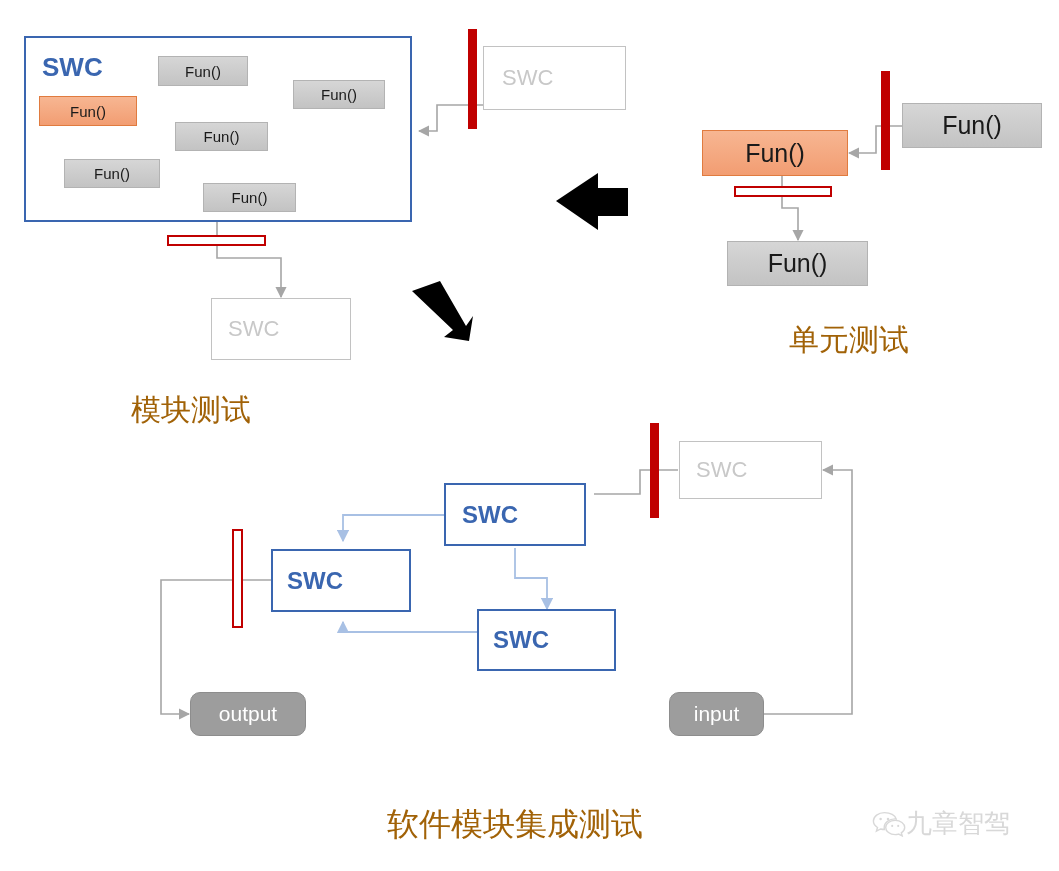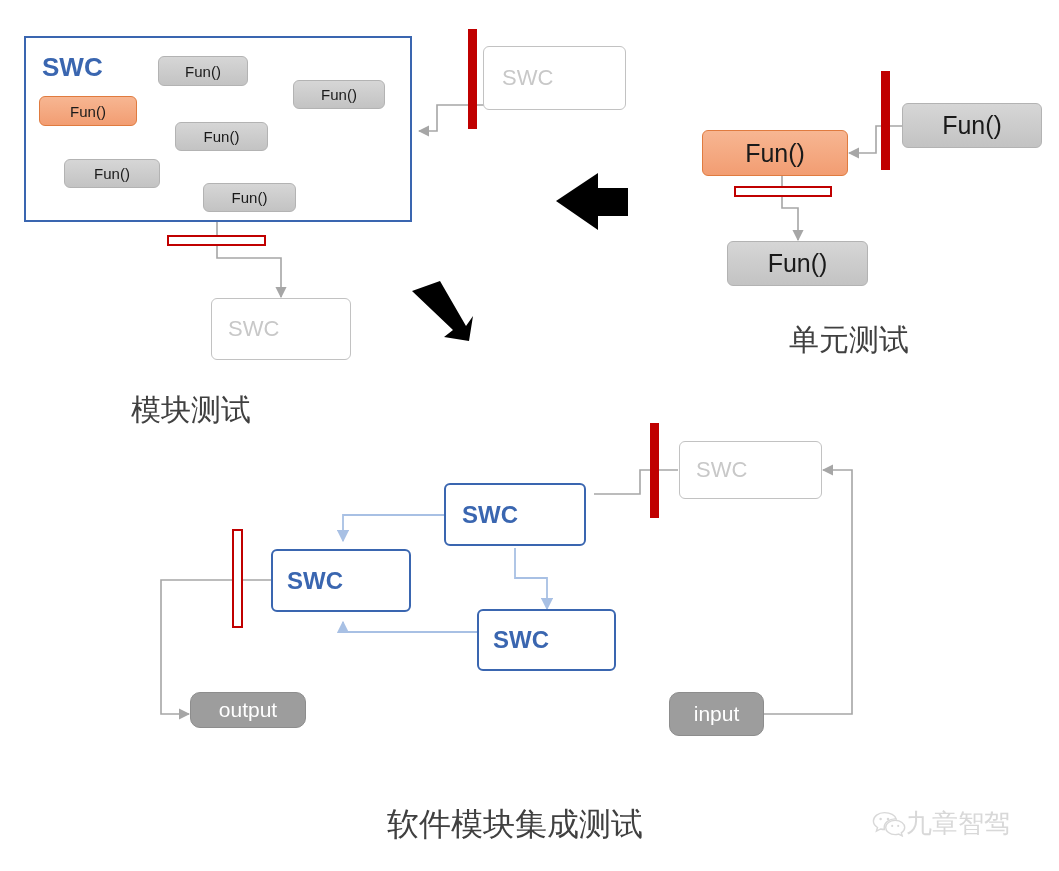--- a/index.html
+++ b/index.html
@@ -26,21 +26,20 @@
   }
 
   
   .node {
     position: absolute;
     box-sizing: border-box;
     display: flex;
     align-items: center;
     justify-content: center;
     white-space: nowrap;
-    border-radius: 6px;
   }
 
   
   .fun-grey {
     background: linear-gradient(180deg,#d6d6d6 0%,#c3c3c3 100%);
     border: 1px solid #b3b3b3;
     color: #1a1a1a;
   }
   
   .fun-orange {
@@ -77,21 +76,21 @@
   .bar-hollow {
     position: absolute;
     background: #ffffff;
     border: 2px solid #c00000;
     box-sizing: border-box;
   }
 
   
   .caption {
     position: absolute;
-    color: #404040;
+    color: #a16207;
     white-space: nowrap;
   }
 
   
   .panel-frame {
     position: absolute;
     box-sizing: border-box;
     border: 2px solid #3a66b0;
     background: #ffffff;
   }
@@ -213,21 +212,21 @@
   <div class="node swc-ghost" style="left:679px; top:441px; width:143px; height:58px; font-size:22px; justify-content:flex-start; padding-left:16px;">SWC</div>
 
   <div class="bar-hollow" style="left:232px; top:529px; width:11px; height:99px;"></div>
 
   <div class="node swc-blue" style="left:444px; top:483px; width:142px; height:63px; font-size:24px; justify-content:flex-start; padding-left:16px;">SWC</div>
 
   <div class="node swc-blue" style="left:271px; top:549px; width:140px; height:63px; font-size:24px; justify-content:flex-start; padding-left:14px;">SWC</div>
 
   <div class="node swc-blue" style="left:477px; top:609px; width:139px; height:62px; font-size:24px; justify-content:flex-start; padding-left:14px;">SWC</div>
 
-  <div class="node pill-grey" style="left:190px; top:692px; width:116px; height:36px; font-size:21px;">output</div>
+  <div class="node pill-grey" style="left:190px; top:692px; width:116px; height:44px; font-size:21px;">output</div>
 
   <div class="node pill-grey" style="left:669px; top:692px; width:95px; height:44px; font-size:21px;">input</div>
 
   <div class="caption" style="left:359px; top:803px; font-size:32px;margin-left:28px;">软件模块集成测试</div>
 
   <div id="watermark" style="left:872px; top:806px;">
     <span style="display:inline-block; width:34px; height:26px;">
       <svg viewBox="0 0 34 26" width="34" height="26" xmlns="http://www.w3.org/2000/svg">
         <path d="M12.5 1.6 C6.2 1.6 1.4 5.5 1.4 10.1 C1.4 12.7 3 15.0 5.5 16.5
                  L4.4 20.2 L8.6 18.0 C9.8 18.3 11.1 18.5 12.5 18.5

